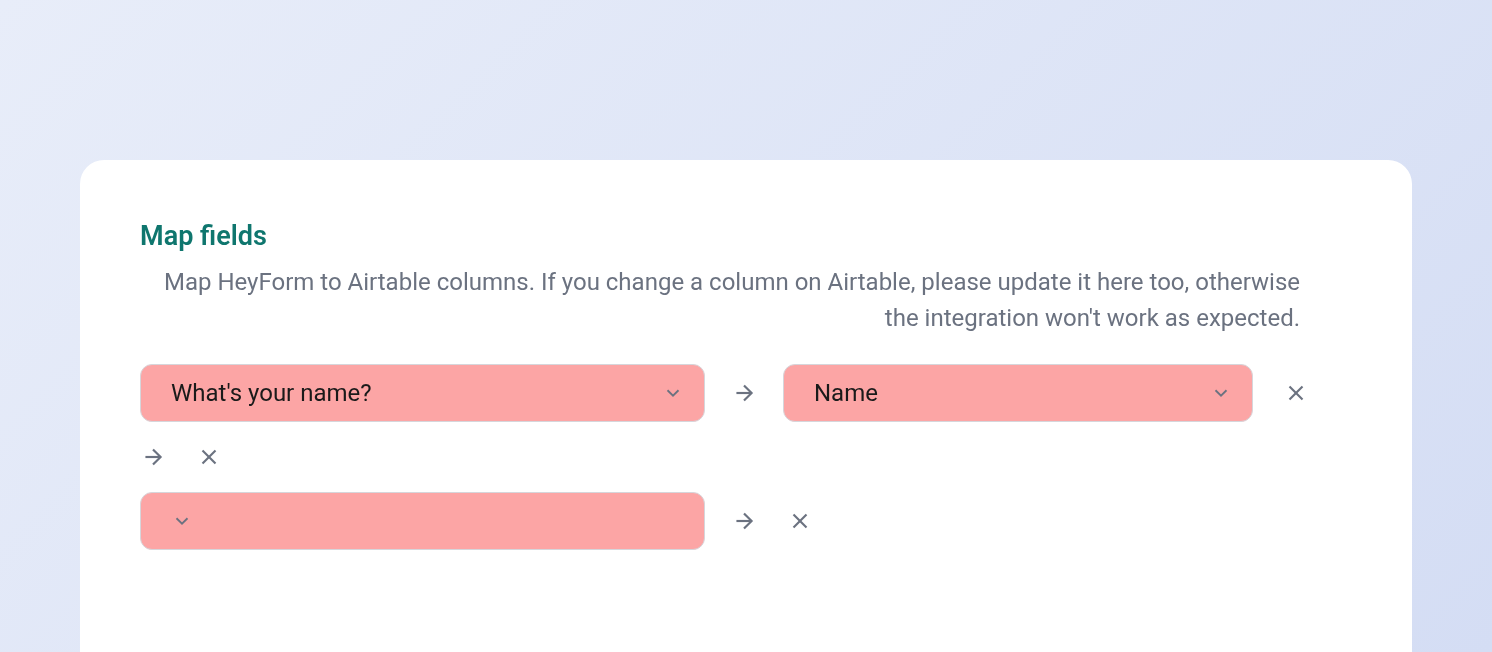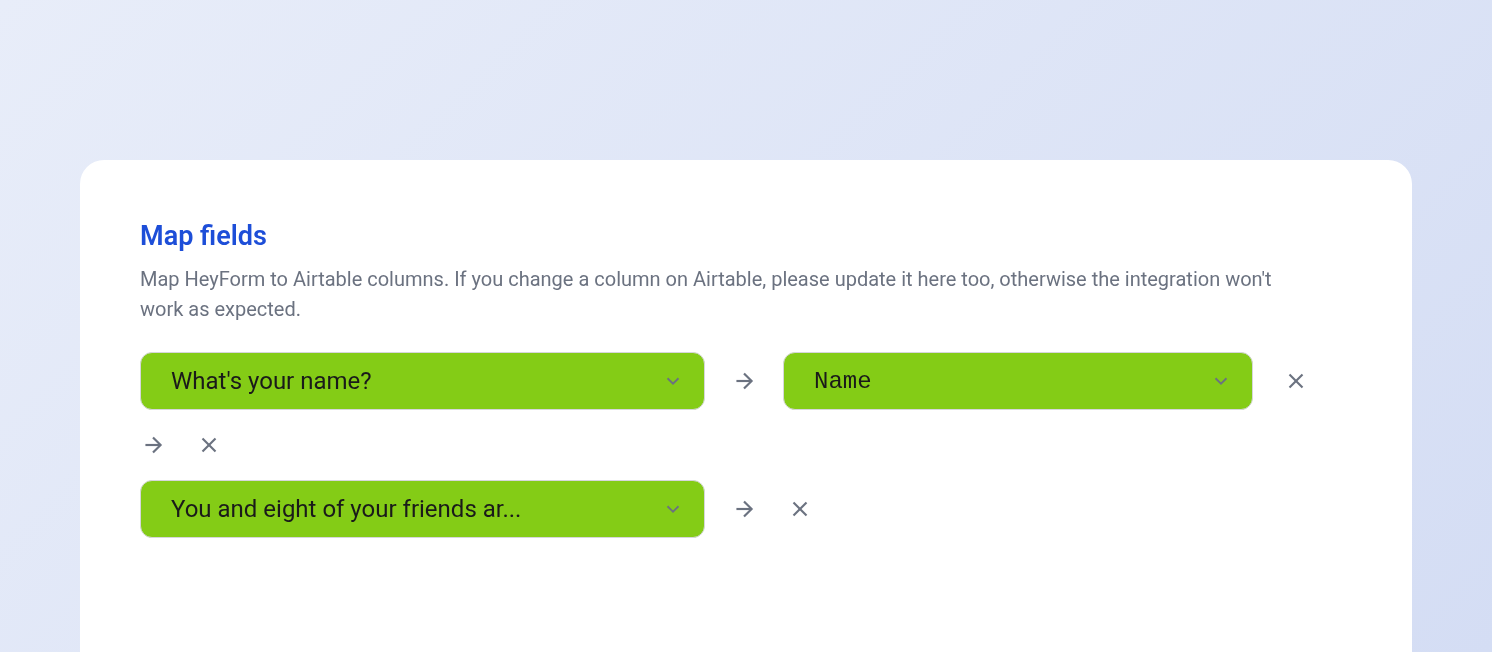--- a/index.html
+++ b/index.html
@@ -17,59 +17,59 @@
     .card {
       background: #ffffff;
       border-radius: 24px;
       margin: 160px 80px 0 80px;
       padding: 60px 60px 40px 60px;
       height: 600px;
     }
     .section-title {
       font-size: 27px;
       font-weight: 600;
-      color: #1d4ed8;
+      color: #0f766e;
       margin-bottom: 12px;
     }
     .section-description {
-      font-size: 20px;
+      font-size: 24px;
       color: #6b7280;
       line-height: 1.5;
       margin-bottom: 28px;
       max-width: 1160px;
+      text-align: right;
     }
     .mapping-row {
       display: flex;
       align-items: center;
       gap: 26px;
       margin-bottom: 18px;
     }
     .dropdown {
       display: flex;
       align-items: center;
       justify-content: space-between;
       width: 565px;
       height: 58px;
       border: 1px solid #d6d6db;
       border-radius: 12px;
       padding: 0 20px 0 30px;
-      background: #84cc16;
+      background: #fca5a5;
       cursor: pointer;
     }
     .dropdown-label {
       font-size: 24px;
       color: #1a1a1a;
       white-space: nowrap;
       overflow: hidden;
       text-overflow: ellipsis;
       max-width: 460px;
     }
     .dropdown-right {
       width: 470px;
-      font-family: Liberation Mono, monospace;
     }
     .dropdown-right .dropdown-label {
       max-width: 370px;
     }
     .chevron-icon {
       flex-shrink: 0;
       width: 22px;
       height: 22px;
       stroke: #6b7280;
       stroke-width: 2;
@@ -141,21 +141,20 @@
     <button class="remove-button">
       <svg class="close-icon" viewBox="0 0 24 24">
           <line x1="18" y1="6" x2="6" y2="18"></line>
           <line x1="6" y1="6" x2="18" y2="18"></line>
         </svg>
     </button>
   </div>
 
   <div class="mapping-row">
     <div class="dropdown">
-      <span class="dropdown-label">You and eight of your friends ar...</span>
       <svg class="chevron-icon" viewBox="0 0 24 24">
           <polyline points="6 9 12 15 18 9"></polyline>
         </svg>
     </div>
     <svg class="arrow-icon" viewBox="0 0 24 24">
         <line x1="5" y1="12" x2="19" y2="12"></line>
         <polyline points="12 5 19 12 12 19"></polyline>
       </svg>
     <button class="remove-button">
       <svg class="close-icon" viewBox="0 0 24 24">

